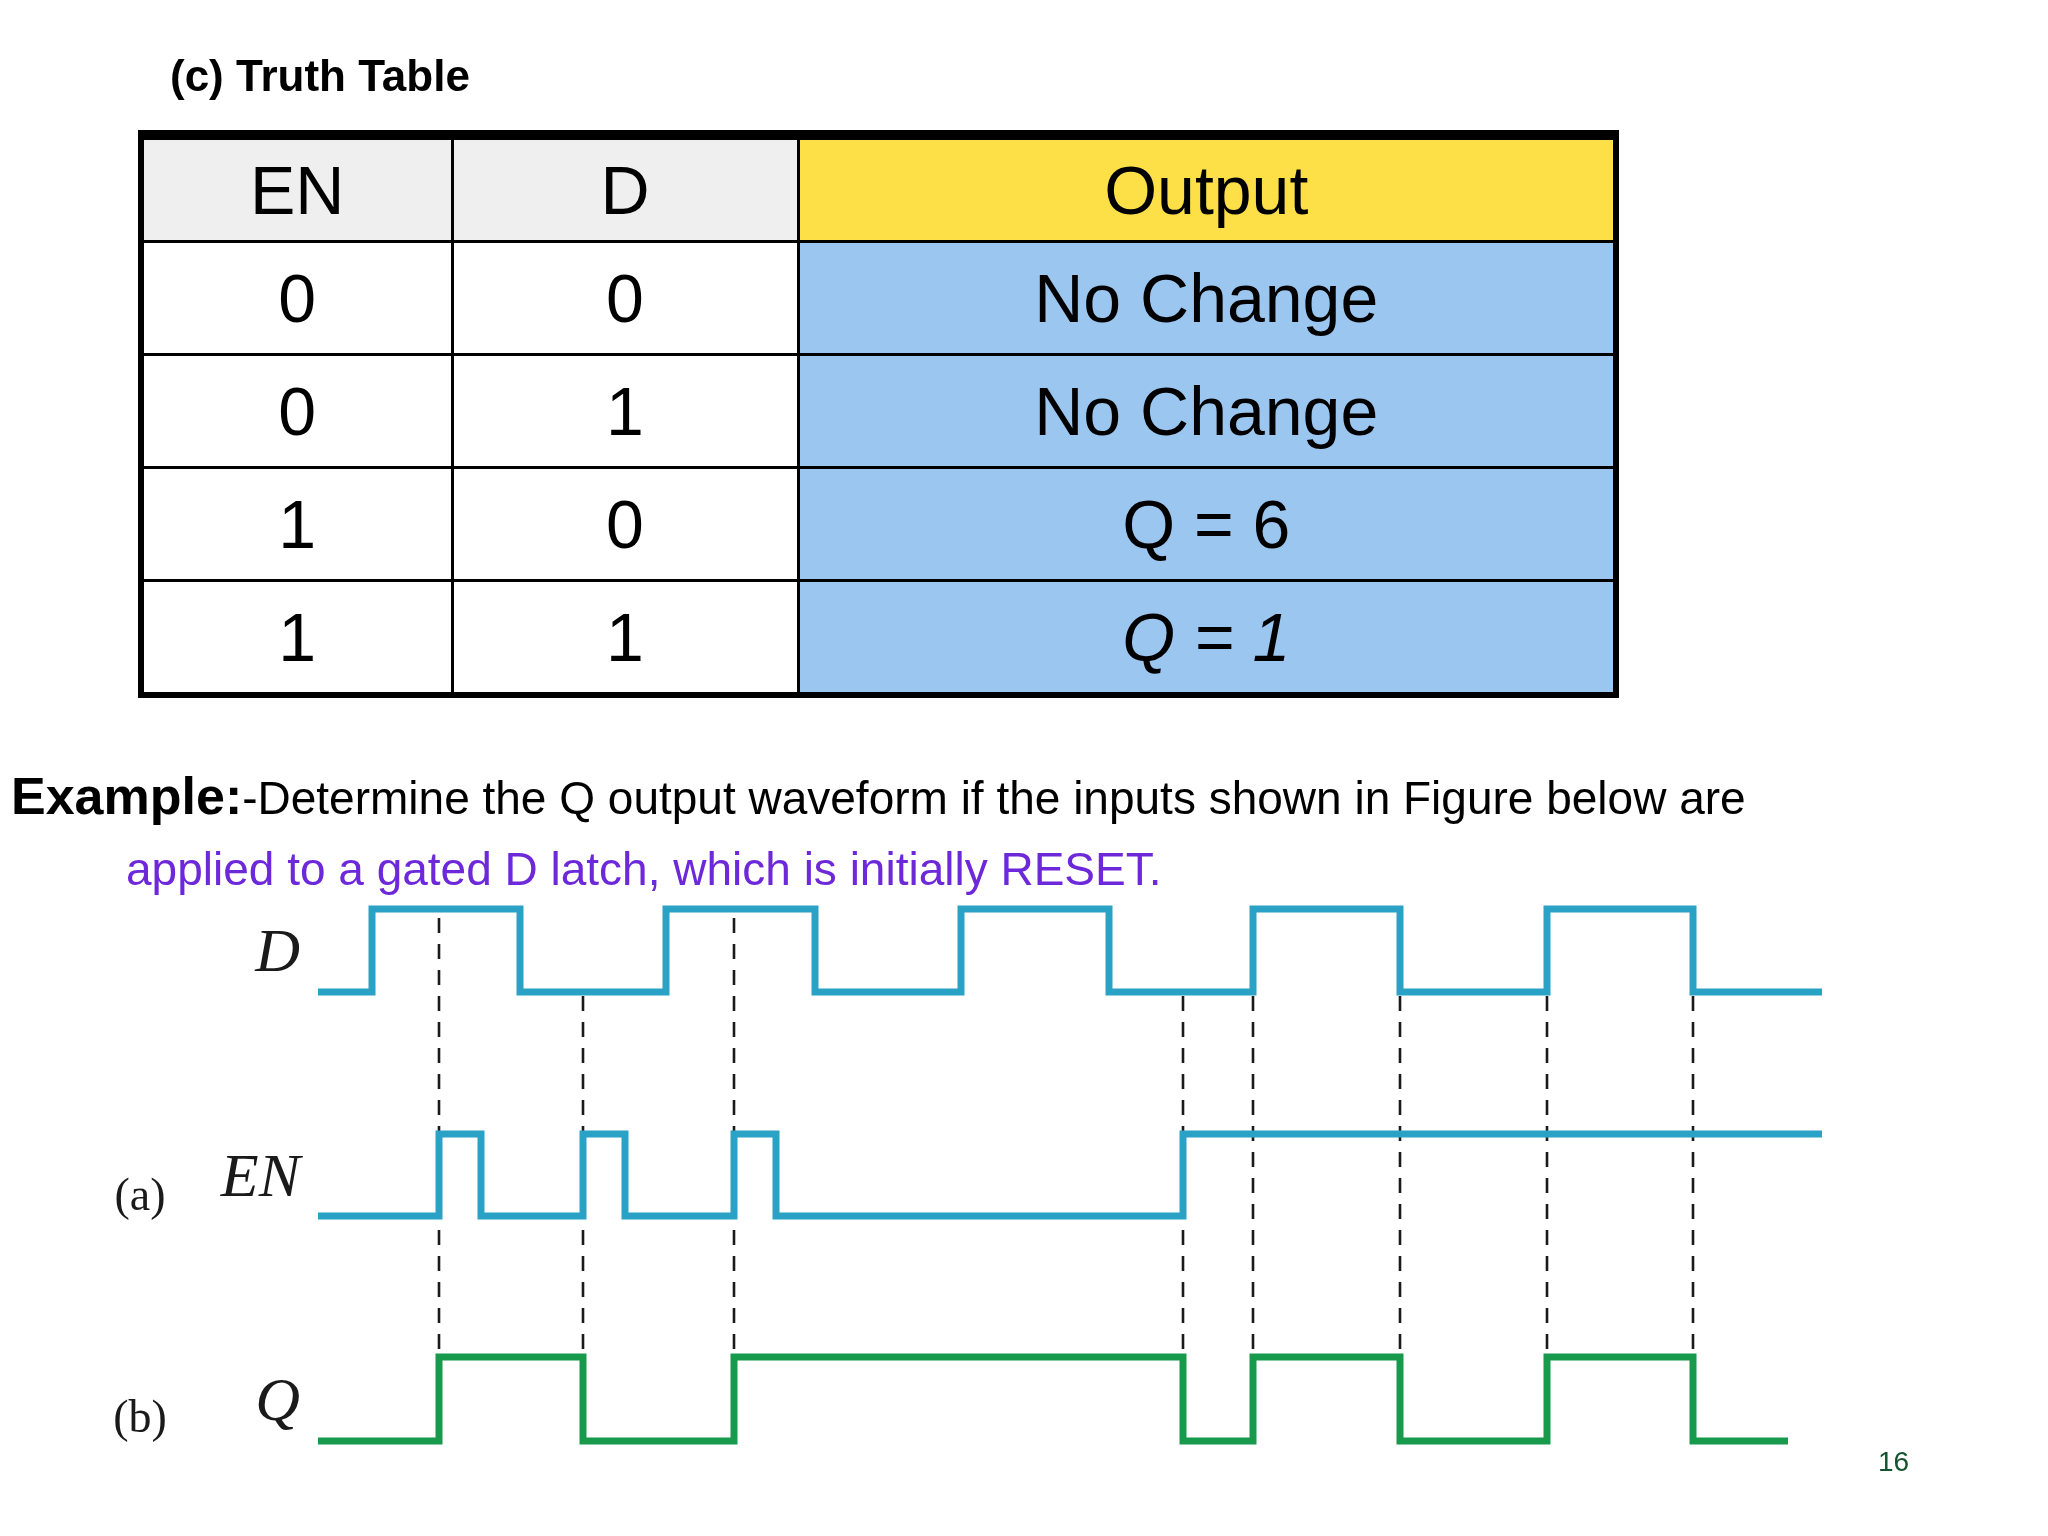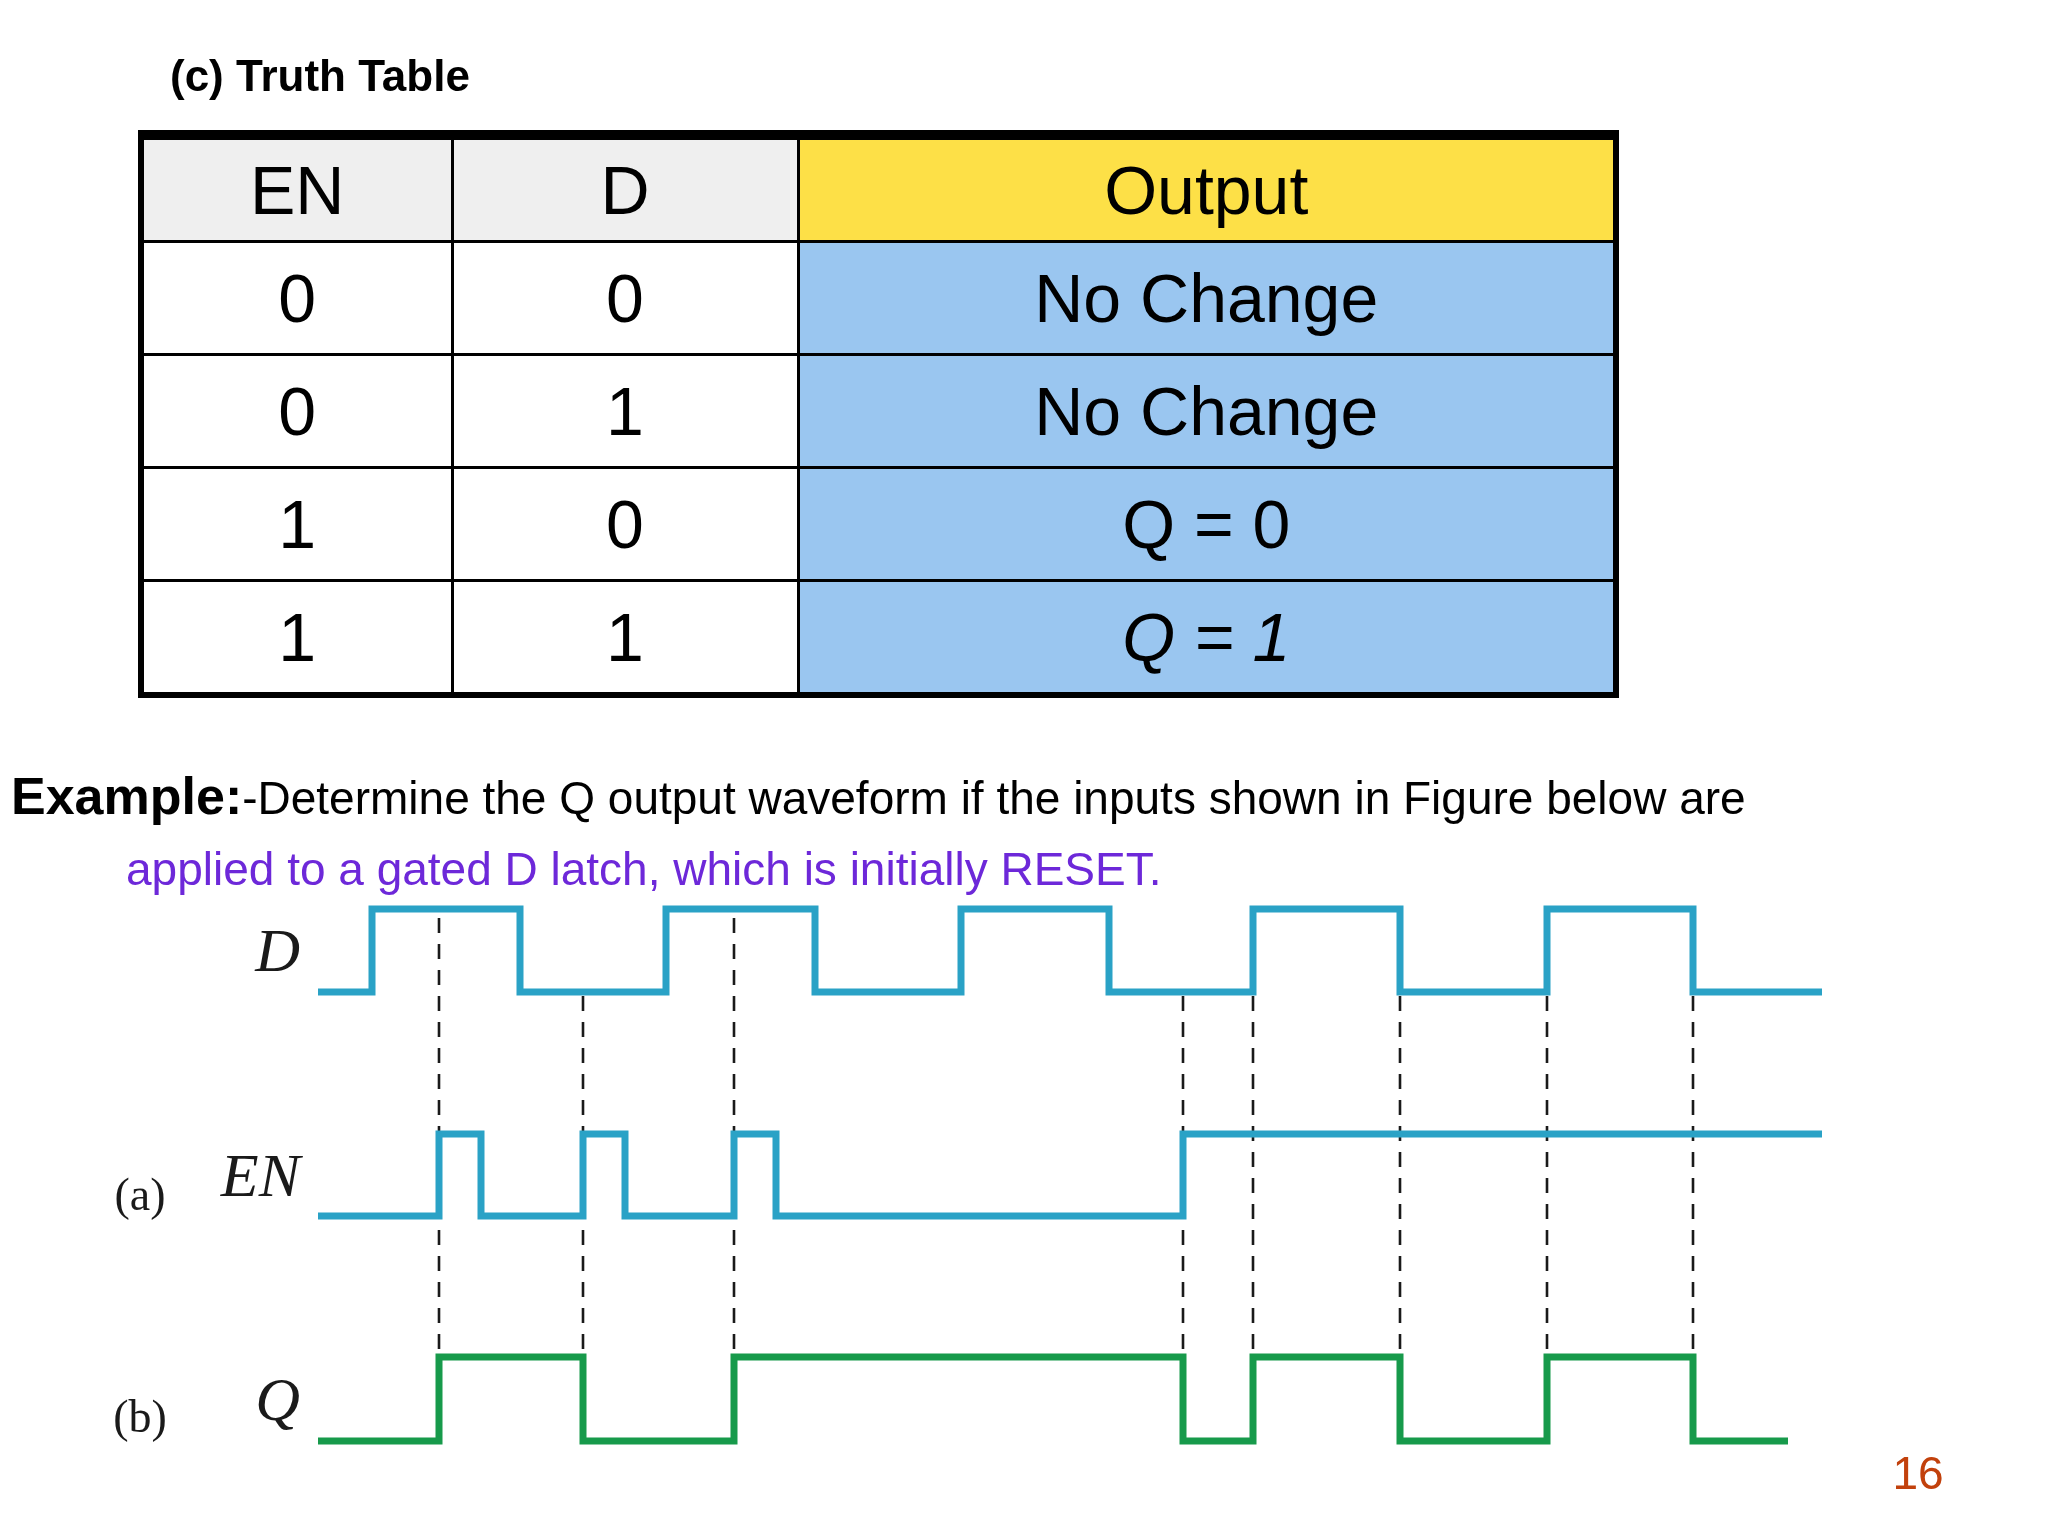--- a/index.html
+++ b/index.html
@@ -20,21 +20,21 @@
   #tdiag{left:0;top:0;}
   .siglabel{font-family:"Liberation Serif",serif;font-style:italic;font-size:62px;
             color:#1a1a1a;width:160px;text-align:right;line-height:1;}
   .rowlabel{font-family:"Liberation Serif",serif;font-size:46px;color:#1a1a1a;
             width:80px;text-align:center;line-height:1;}
   #lbl-d{left:140px;top:919px;}
   #lbl-en{left:140px;top:1144px;}
   #lbl-q{left:140px;top:1368px;}
   #lbl-a{left:100px;top:1172px;}
   #lbl-b{left:100px;top:1394px;}
-  #pagenum{left:1878px;top:1446px;width:80px;text-align:center;font-size:46px;color:#c2410c;}
+  #pagenum{left:1878px;top:1446px;width:80px;font-size:28px;color:#14532d;}
 </style>
 </head>
 <body>
 
 <div id="title" class="abs">(c) Truth Table</div>
 
 <div id="table-wrap" class="abs">
   <table class="truth">
     <colgroup>
       <col style="width:311px">
@@ -55,21 +55,21 @@
           <td style="background: rgb(154, 198, 240);">No Change</td>
         </tr>
         <tr>
           <td>0</td>
           <td>1</td>
           <td style="background: rgb(154, 198, 240);">No Change</td>
         </tr>
         <tr>
           <td>1</td>
           <td>0</td>
-          <td style="background: rgb(154, 198, 240);">Q = 0</td>
+          <td style="background: rgb(154, 198, 240);">Q = 6</td>
         </tr>
         <tr>
           <td>1</td>
           <td>1</td>
           <td style="background: rgb(154, 198, 240); font-style: italic;">Q = 1</td>
         </tr>
       </tbody>
   </table>
 </div>
 

